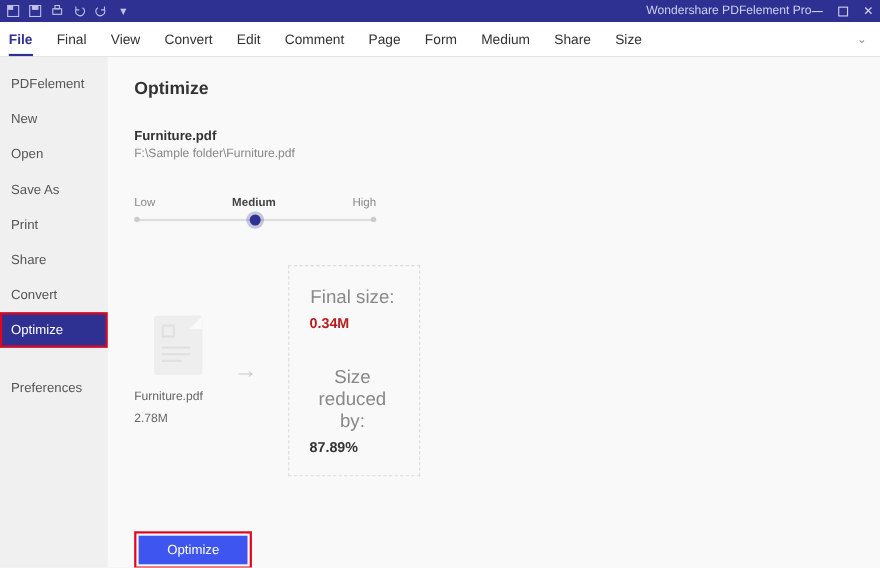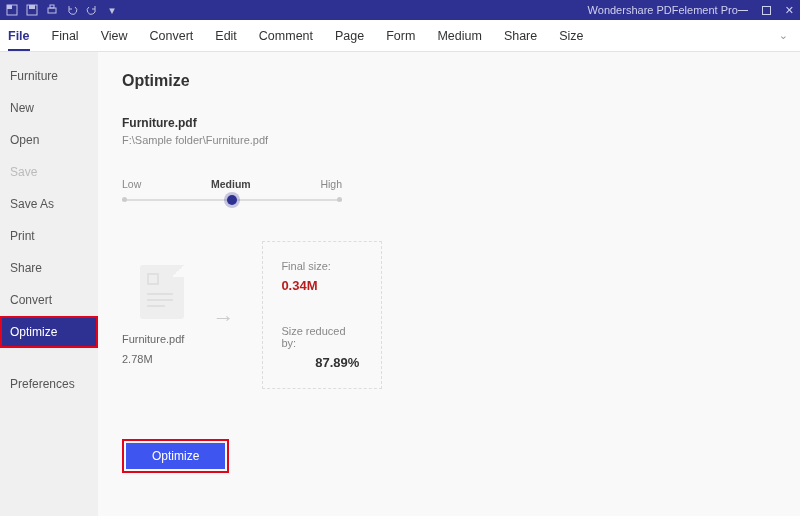--- a/index.html
+++ b/index.html
@@ -50,23 +50,23 @@
   .doc-icon .ln { position: absolute; left: 7px; width: 26px; height: 2px; background: #e0e0e0; }
   .doc-icon .l1 { top: 28px; }
   .doc-icon .l2 { top: 34px; }
   .doc-icon .l3 { top: 40px; width: 18px; }
   .doc-card .dname { font-size: 11px; color: #666; }
   .doc-card .dsize { font-size: 11px; color: #666; margin-top: 8px; }
 
   .arrow { color: #ccc; font-size: 22px; }
 
   .result-box { border: 1px dashed #ddd; padding: 18px 22px 18px 18px; font-size: 12px; color: #666; width: 120px; }
-  .result-box .lab { font-size: 11px; color: #888; }
+  .result-box .lab { font-size: 17px; color: #888; text-align: center; }
   .result-box .val { font-weight: 700; color: #b91c1c; margin: 6px 0 32px; font-size: 13px; }
-  .result-box .val2 { font-weight: 700; color: #333; margin-top: 6px; font-size: 13px; text-align: right; }
+  .result-box .val2 { font-weight: 700; color: #333; margin-top: 6px; font-size: 13px; }
 
   .optimize-btn-wrap { margin-top: 50px; display: inline-block; border: 2px solid #e2041b; padding: 2px; }
   .optimize-btn { background: #3e56ef; color: #fff; font-size: 12px; padding: 6px 26px; border: none; cursor: default; }
 </style>
 </head>
 <body>
 
 <div class="titlebar">
   <div class="tb-left">
     <span class="tb-icon">
@@ -120,24 +120,23 @@
   <span class="menu-item">Form</span>
   <span class="menu-item">Medium</span>
   <span class="menu-item">Share</span>
   <span class="menu-item">Size</span>
   <span class="menu-spacer"></span>
   <span class="chev">⌄</span>
 </div>
 
 <div class="workspace">
   <div class="sidebar">
-    <div class="side-item">Furniture</div>
+    <div class="side-item">PDFelement</div>
     <div class="side-item">New</div>
     <div class="side-item">Open</div>
-    <div class="side-item disabled">Save</div>
     <div class="side-item">Save As</div>
     <div class="side-item">Print</div>
     <div class="side-item">Share</div>
     <div class="side-item">Convert</div>
     <div class="side-item selected">Optimize</div>
     <div class="side-item" style="margin-top:20px">Preferences</div>
   </div>
 
   <div class="content">
     <h1>Optimize</h1>

